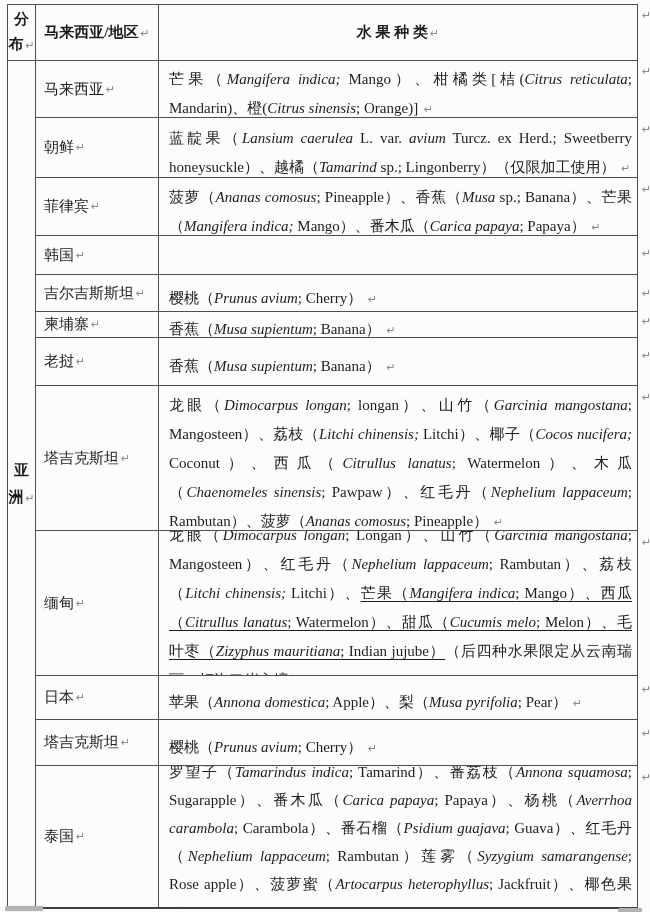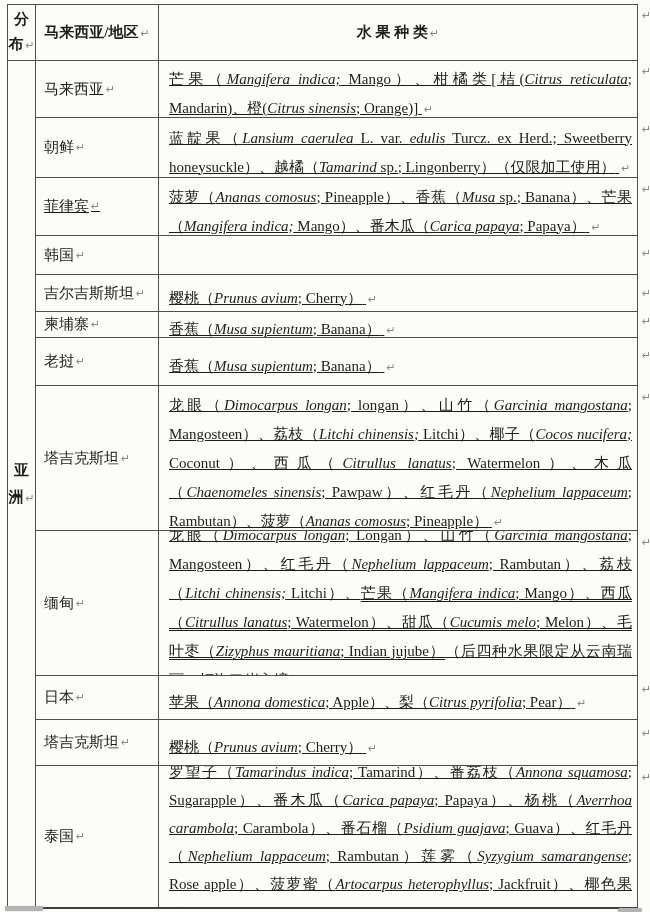--- a/index.html
+++ b/index.html
@@ -17,21 +17,20 @@
   td{border:1px solid #4e4e4e;padding:0;vertical-align:middle;color:#1d1d1d;}
   .cellwrap{overflow:hidden;display:flex;align-items:center;}
   .hdr{font-weight:bold;font-size:15px;text-align:center;}
   .vert{ text-align:center;font-weight:bold;font-size:15px;line-height:25px;}
   .region-td{text-align:center;}
   .region-v{font-weight:bold;font-size:15px;line-height:27px;text-align:center;}
   .country{padding-left:8px;font-size:15px;white-space:nowrap;}
   .fruit-text{
     width:100%;padding:11px 5px 0 10px;font-size:15px;line-height:29px;
     text-align:justify;
-    text-decoration:underline;
   }
   .seg-i{font-style:italic;}
   .seg-u{text-decoration:underline;text-underline-offset:3px;}
   .mark{
     color:#8a8a8a;font-size:11px;font-style:normal;font-weight:normal;
     font-family:"DejaVu Sans",sans-serif;margin-left:2px;text-decoration:none;
     display:inline-block;
   }
   .margin-mark{
     position:absolute;left:642px;color:#8a8a8a;font-size:11px;
@@ -86,27 +85,27 @@
         </tr>
         <tr style="height: 60px;">
           <td>
             <div class="cellwrap" style="height: 59px;">
               <span class="country">朝鲜</span>
               <span class="mark">↵</span>
             </div>
           </td>
           <td>
             <div class="cellwrap" style="height: 59px;">
-              <div class="fruit-text" style="line-height: 29px;"><span class="">蓝靛果（</span><span class="seg-i">Lansium caerulea</span><span class=""> L. var. </span><span class="seg-i">edulis</span><span class=""> Turcz. ex Herd.; Sweetberry honeysuckle）、越橘（</span><span class="seg-i">Tamarind</span><span class=""> sp.; Lingonberry）（仅限加工使用）</span> <span class="mark">↵</span></div>
+              <div class="fruit-text" style="line-height: 29px;"><span class="">蓝靛果（</span><span class="seg-i">Lansium caerulea</span><span class=""> L. var. </span><span class="seg-i">avium</span><span class=""> Turcz. ex Herd.; Sweetberry honeysuckle）、越橘（</span><span class="seg-i">Tamarind</span><span class=""> sp.; Lingonberry）（仅限加工使用）</span> <span class="mark">↵</span></div>
             </div>
           </td>
         </tr>
         <tr style="height: 58px;">
           <td>
-            <div class="cellwrap" style="height: 57px; text-decoration: underline;">
+            <div class="cellwrap" style="height: 57px;">
               <span class="country">菲律宾</span>
               <span class="mark">↵</span>
             </div>
           </td>
           <td>
             <div class="cellwrap" style="height: 57px;">
               <div class="fruit-text" style="line-height: 29px;"><span class="">菠萝（</span><span class="seg-i">Ananas comosus</span><span class="">; Pineapple）、香蕉（</span><span class="seg-i">Musa</span><span class=""> sp.; Banana）、芒果（</span><span class="seg-i">Mangifera indica;</span><span class=""> Mango）、番木瓜（</span><span class="seg-i">Carica papaya</span><span class="">; Papaya）</span> <span class="mark">↵</span></div>
             </div>
           </td>
         </tr>
@@ -190,21 +189,21 @@
         </tr>
         <tr style="height: 44px;">
           <td>
             <div class="cellwrap" style="height: 43px;">
               <span class="country">日本</span>
               <span class="mark">↵</span>
             </div>
           </td>
           <td>
             <div class="cellwrap" style="height: 43px;">
-              <div class="fruit-text" style="line-height: 29px;"><span class="">苹果（</span><span class="seg-i">Annona domestica</span><span class="">; Apple）、梨（</span><span class="seg-i">Citrus pyrifolia</span><span class="">; Pear）</span> <span class="mark">↵</span></div>
+              <div class="fruit-text" style="line-height: 29px;"><span class="">苹果（</span><span class="seg-i">Annona domestica</span><span class="">; Apple）、梨（</span><span class="seg-i">Musa pyrifolia</span><span class="">; Pear）</span> <span class="mark">↵</span></div>
             </div>
           </td>
         </tr>
         <tr style="height: 46px;">
           <td>
             <div class="cellwrap" style="height: 45px;">
               <span class="country">塔吉克斯坦</span>
               <span class="mark">↵</span>
             </div>
           </td>

